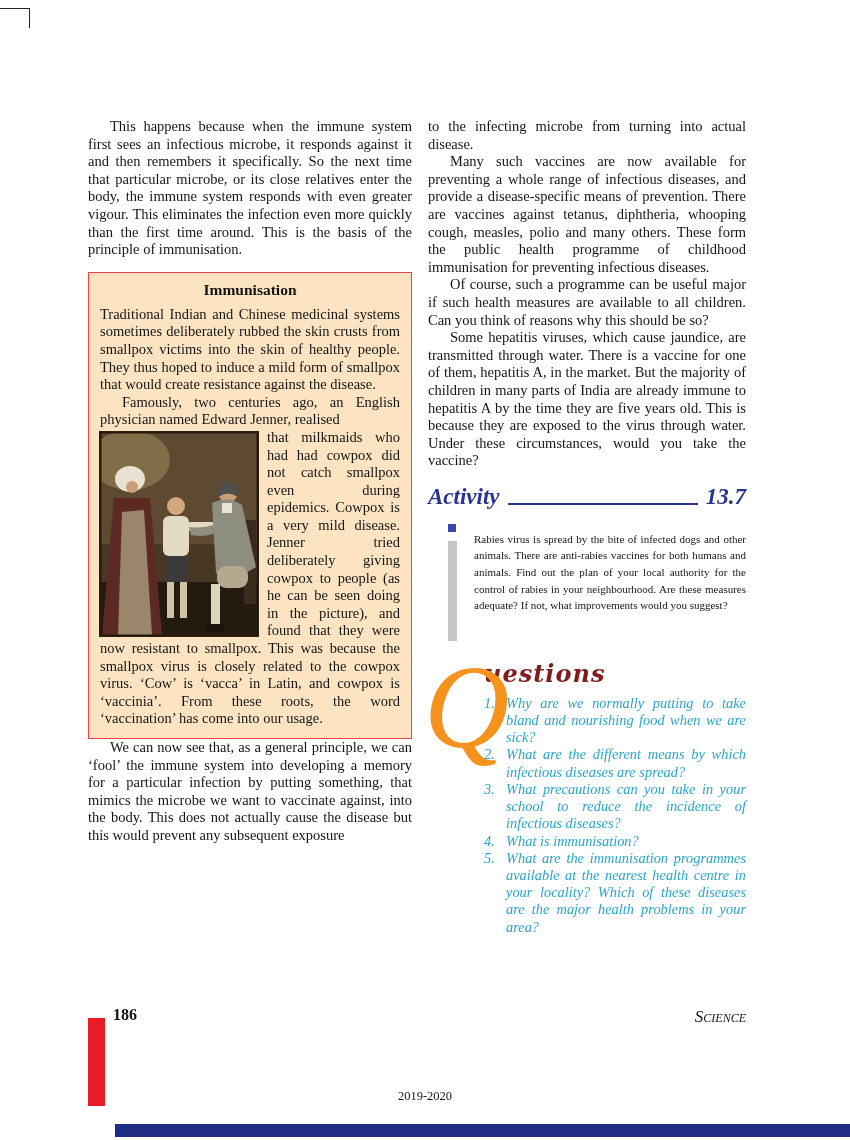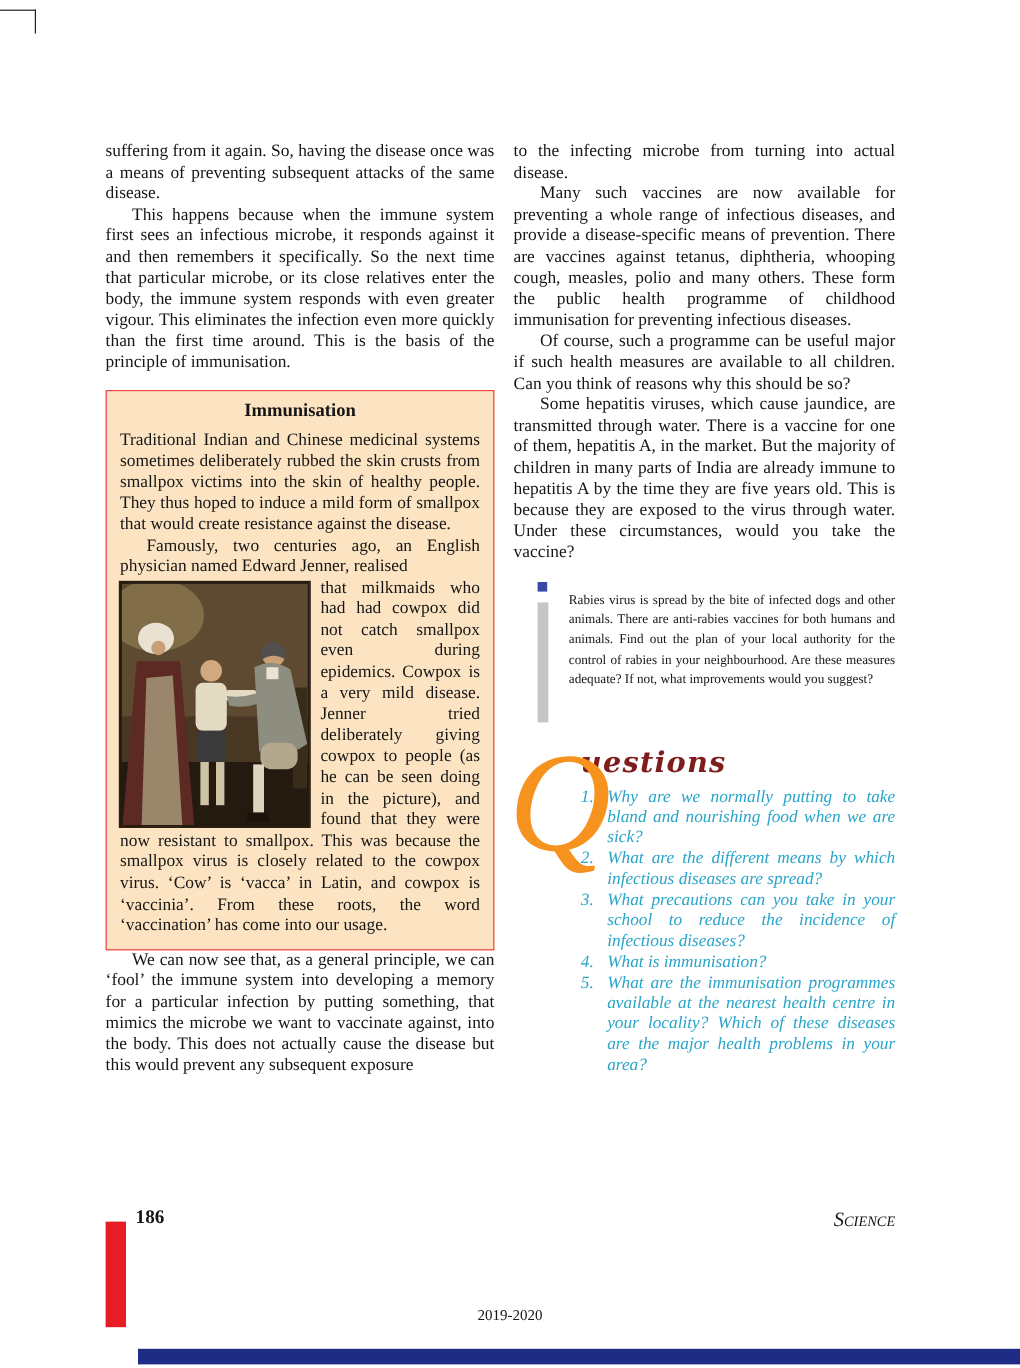--- a/index.html
+++ b/index.html
@@ -66,21 +66,20 @@
   .bottom-bar { position:absolute; left:115px; right:0; top:1124px; height:13px; background:#1e2d83; }
 </style>
 </head>
 <body>
 
 <div class="page">
 
   <div class="crop-mark"></div>
 
   <div class="col col-left">
-    <p class="para">suffering from it again. So, having the disease once was a means of preventing subsequent attacks of the same disease.</p>
     <p class="para indent">This happens because when the immune system first sees an infectious microbe, it responds against it and then remembers it specifically. So the next time that particular microbe, or its close relatives enter the body, the immune system responds with even greater vigour. This eliminates the infection even more quickly than the first time around. This is the basis of the principle of immunisation.</p>
 
     <div class="imm-box">
       <div class="box-title">Immunisation</div>
       <p class="para">Traditional Indian and Chinese medicinal systems sometimes deliberately rubbed the skin crusts from smallpox victims into the skin of healthy people. They thus hoped to induce a mild form of smallpox that would create resistance against the disease.</p>
       <p class="para indent">Famously, two centuries ago, an English physician named Edward Jenner, realised</p>
       <p class="para">
         <span class="jenner-float">
           <svg viewBox="0 0 158 204" preserveAspectRatio="none">
             <rect width="158" height="204" fill="#473723"></rect>
@@ -118,20 +117,25 @@
 
     <p class="para indent after-box">We can now see that, as a general principle, we can ‘fool’ the immune system into developing a memory for a particular infection by putting something, that mimics the microbe we want to vaccinate against, into the body. This does not actually cause the disease but this would prevent any subsequent exposure</p>
   </div>
 
   <div class="col col-right">
     <p class="para">to the infecting microbe from turning into actual disease.</p>
     <p class="para indent">Many such vaccines are now available for preventing a whole range of infectious diseases, and provide a disease-specific means of prevention. There are vaccines against tetanus, diphtheria, whooping cough, measles, polio and many others. These form the public health programme of childhood immunisation for preventing infectious diseases.</p>
     <p class="para indent">Of course, such a programme can be useful major if such health measures are available to all children. Can you think of reasons why this should be so?</p>
     <p class="para indent">Some hepatitis viruses, which cause jaundice, are transmitted through water. There is a vaccine for one of them, hepatitis A, in the market. But the majority of children in many parts of India are already immune to hepatitis A by the time they are five years old. This is because they are exposed to the virus through water. Under these circumstances, would you take the vaccine?</p>
 
+    <div class="activity-head">
+      <span class="activity-label">Activity</span>
+      <span class="activity-rule"></span>
+      <span class="activity-num">13.7</span>
+    </div>
 
     <div class="activity-item">
       <div class="activity-gutter">
         <span class="bullet-sq"></span>
         <span class="gray-bar"></span>
       </div>
       <p class="activity-text">Rabies virus is spread by the bite of infected dogs and other animals. There are anti-rabies vaccines for both humans and animals. Find out the plan of your local authority for the control of rabies in your neighbourhood. Are these measures adequate? If not, what improvements would you suggest?</p>
     </div>
 
     <div class="questions">

